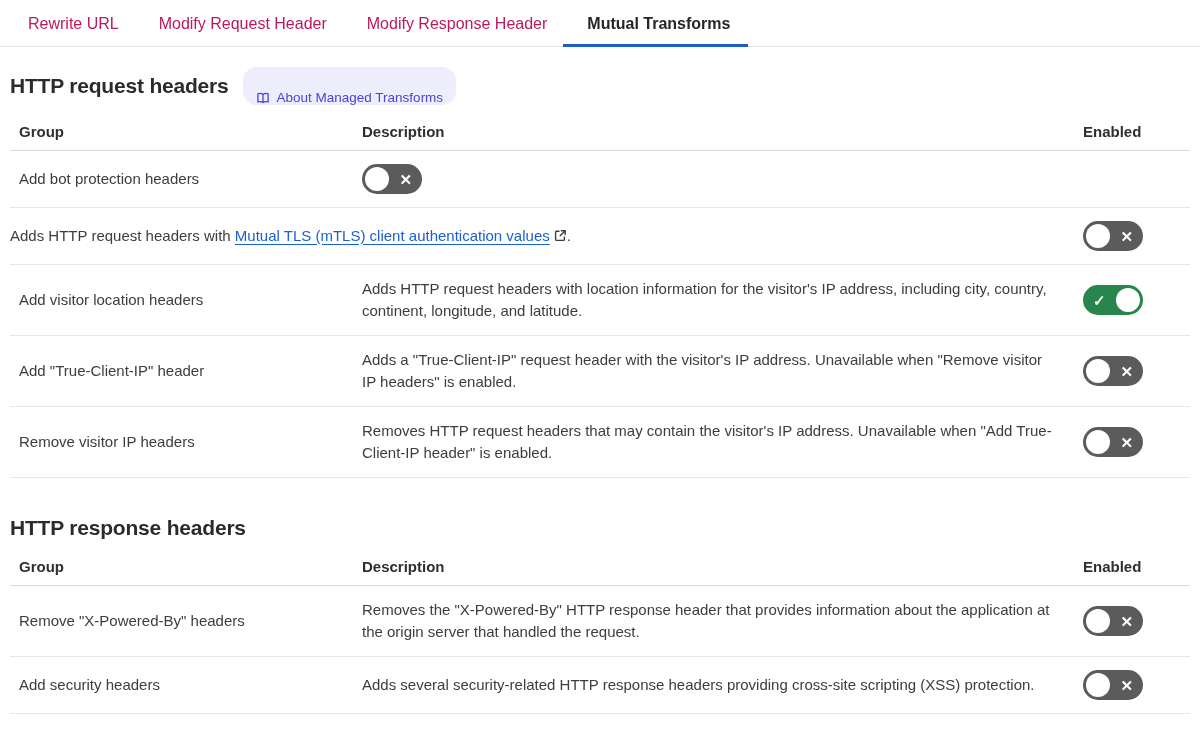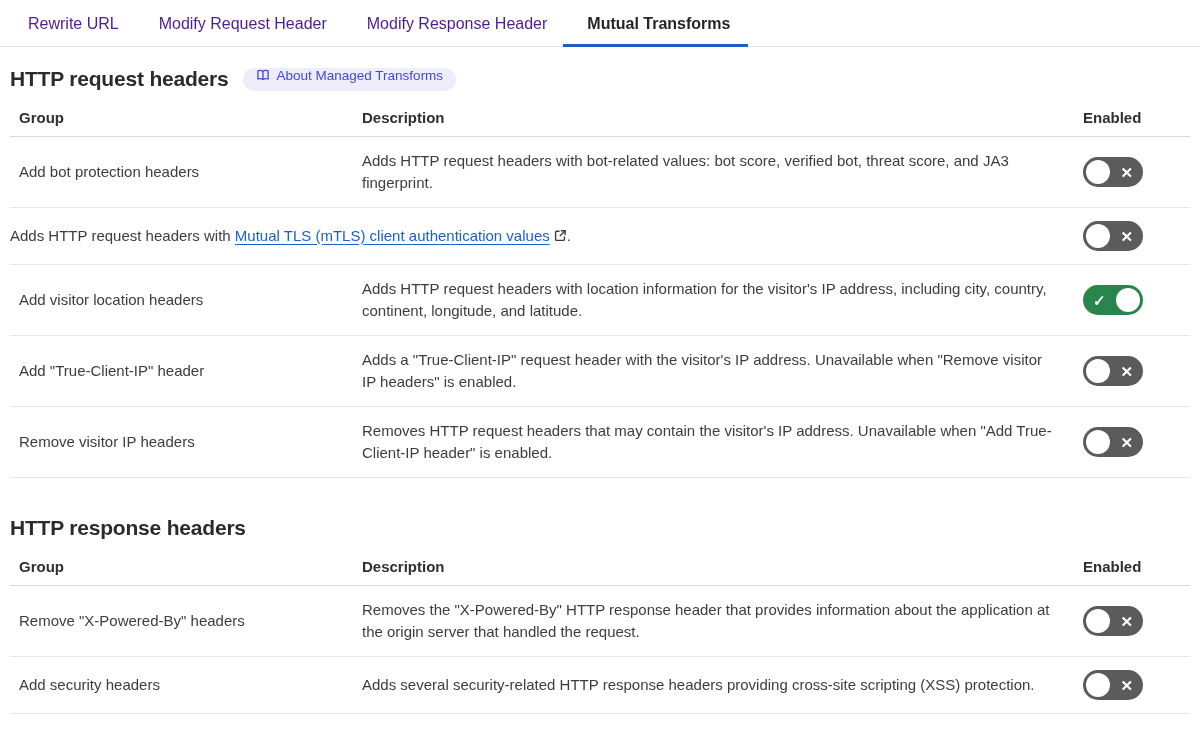--- a/index.html
+++ b/index.html
@@ -10,41 +10,41 @@
     font-family: "Liberation Sans", sans-serif;
     color: #3d3d3d;
   }
   
   .tabbar {
     display: flex; gap: 40px;
     padding-left: 28px;
     border-bottom: 1px solid #e4e4e4;
   }
   .tab {
-    font-size: 16px; color: #4c1d95;
+    font-size: 16px; color: #be185d;
     padding: 15px 0 13px; position: relative; cursor: pointer;
     white-space: nowrap;
   }
   .tab.active { color: #262626; font-weight: 600; }
   .tab.active::after {
     content: ""; position: absolute; height: 3px;
     background: var(--accent-blue); left: -24px; right: -18px; bottom: -1px;
   }
   
   .main { padding: 0 10px; }
   .section-title-row { display: flex; align-items: center; margin: 38px 0 12px; }
   .section:first-of-type .section-title-row { margin-top: 20px; }
   h2 {
     font-size: 21px; font-weight: 700; color: #2b2b2b;
     margin: 0; letter-spacing: -0.2px;
   }
   .badge {
-    display: inline-flex; align-items: flex-start; gap: 7px;
+    display: inline-flex; align-items: flex-end; gap: 7px;
     background: var(--badge-bg); color: var(--badge-text);
-    font-size: 13.5px; height: 23px; padding: 0 13px;
+    font-size: 13.5px; height: 38px; padding: 0 13px;
     border-radius: 14px; margin-left: 14px; cursor: pointer;
     white-space: nowrap;
   }
   .badge svg { display: block; }
   
   .thead {
     display: flex; align-items: flex-end;
     border-bottom: 1px solid #d9d9d9;
     padding: 6px 0 10px;
     font-weight: 700; font-size: 15px; color: #2f2f2f;
@@ -108,21 +108,20 @@
       </span>
     </div>
     <div class="thead">
       <div class="col-group">Group</div>
       <div class="col-desc">Description</div>
       <div class="col-last">Enabled</div>
     </div>
     <div class="tbody">
   <div class="trow">
     <div class="col-group">Add bot protection headers</div>
-    <div class="col-desc"><span>Adds HTTP request headers with bot-related values: bot score, verified bot, threat score, and JA3 fingerprint.</span></div>
     <div class="col-last">
       <button class="toggle off">
         <span class="glyph">✕</span>
         <span class="knob"></span>
       </button>
     </div>
   </div>
 
   <div class="trow">
     <div class="col-desc"><span>Adds HTTP request headers with </span><a class="desc-link">Mutual TLS (mTLS) client authentication values</a><span class="ext-icon"><svg width="13" height="13" viewBox="0 0 13 13" fill="none" stroke="currentColor" stroke-width="1.4" stroke-linecap="round" stroke-linejoin="round">

